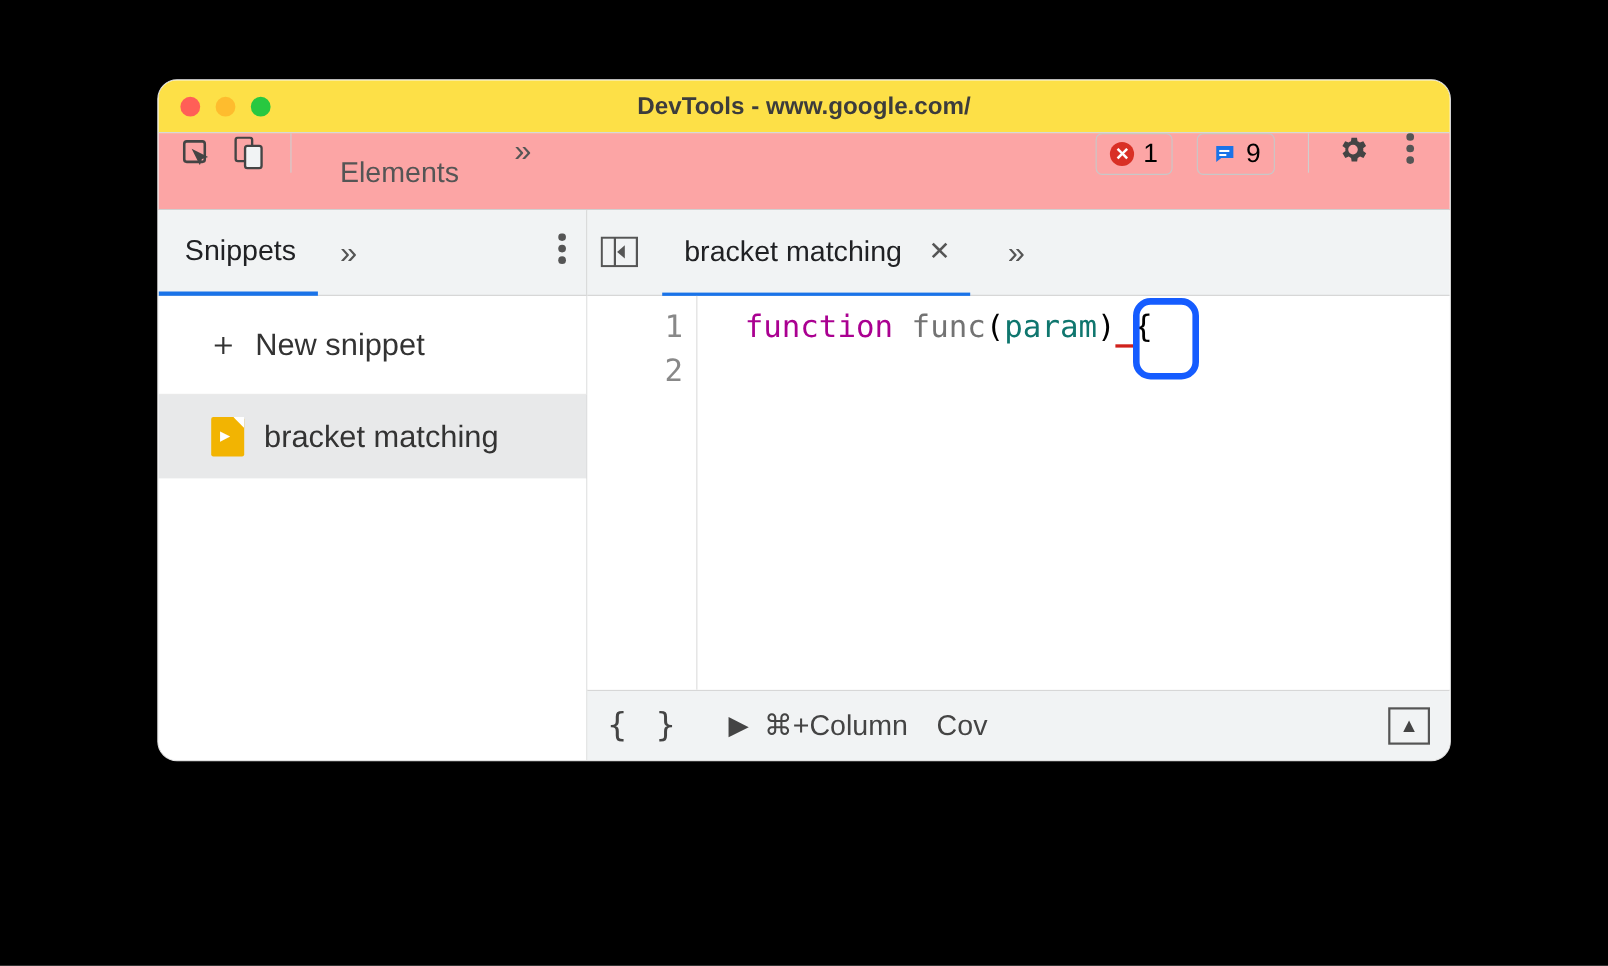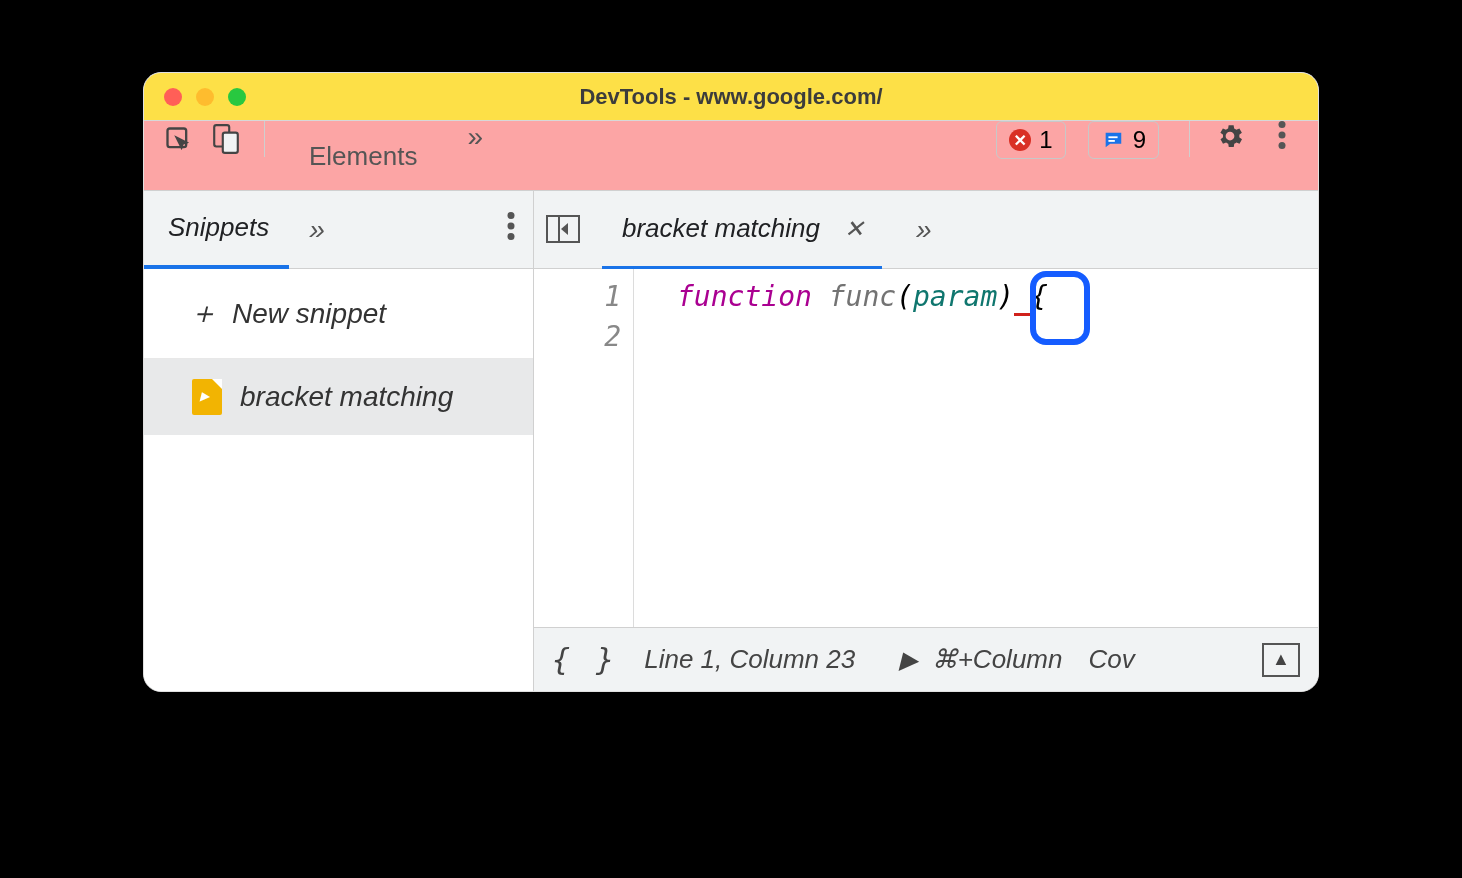--- a/index.html
+++ b/index.html
@@ -97,21 +97,20 @@
   color:#fff; font-weight:700; font-size:16px;
 }
 .badge.err .circ { background:#d93025; }
 .badge.info svg { color:#1a73e8; }
 .gear, .kebab { width: 40px; display:flex; align-items:center; justify-content:center; color:#444; }
 
 .body {
   flex: 1;
   display: flex;
   overflow: hidden;
-  font-style: italic;
 }
 .sidebar {
   width: 390px;
   border-right: 1px solid #d0d0d0;
   background: #f1f3f4;
   display: flex;
   flex-direction: column;
 }
 .sidehead {
   height: 78px;
@@ -347,21 +346,20 @@
           <div>2</div>
         </div>
         <div class="code">
           <div class="line"><span class="kw">function</span><span> </span><span class="fn">func</span><span>(</span><span class="prm">param</span><span>)</span><span class="underline"> </span><span>{</span></div>
           <div class="highlight"></div>
         </div>
       </div>
 
       <div class="statusbar">
         <span class="braces">{ }</span>
-        <span>Line 1, Column 23</span>
         <div class="runbox">
           <span class="play">▶</span>
           <span>⌘+Column</span>
         </div>
         <span>Cov</span>
         <div class="expand">
           <span style="font-size:18px;">▲</span>
         </div>
       </div>
     </div>

